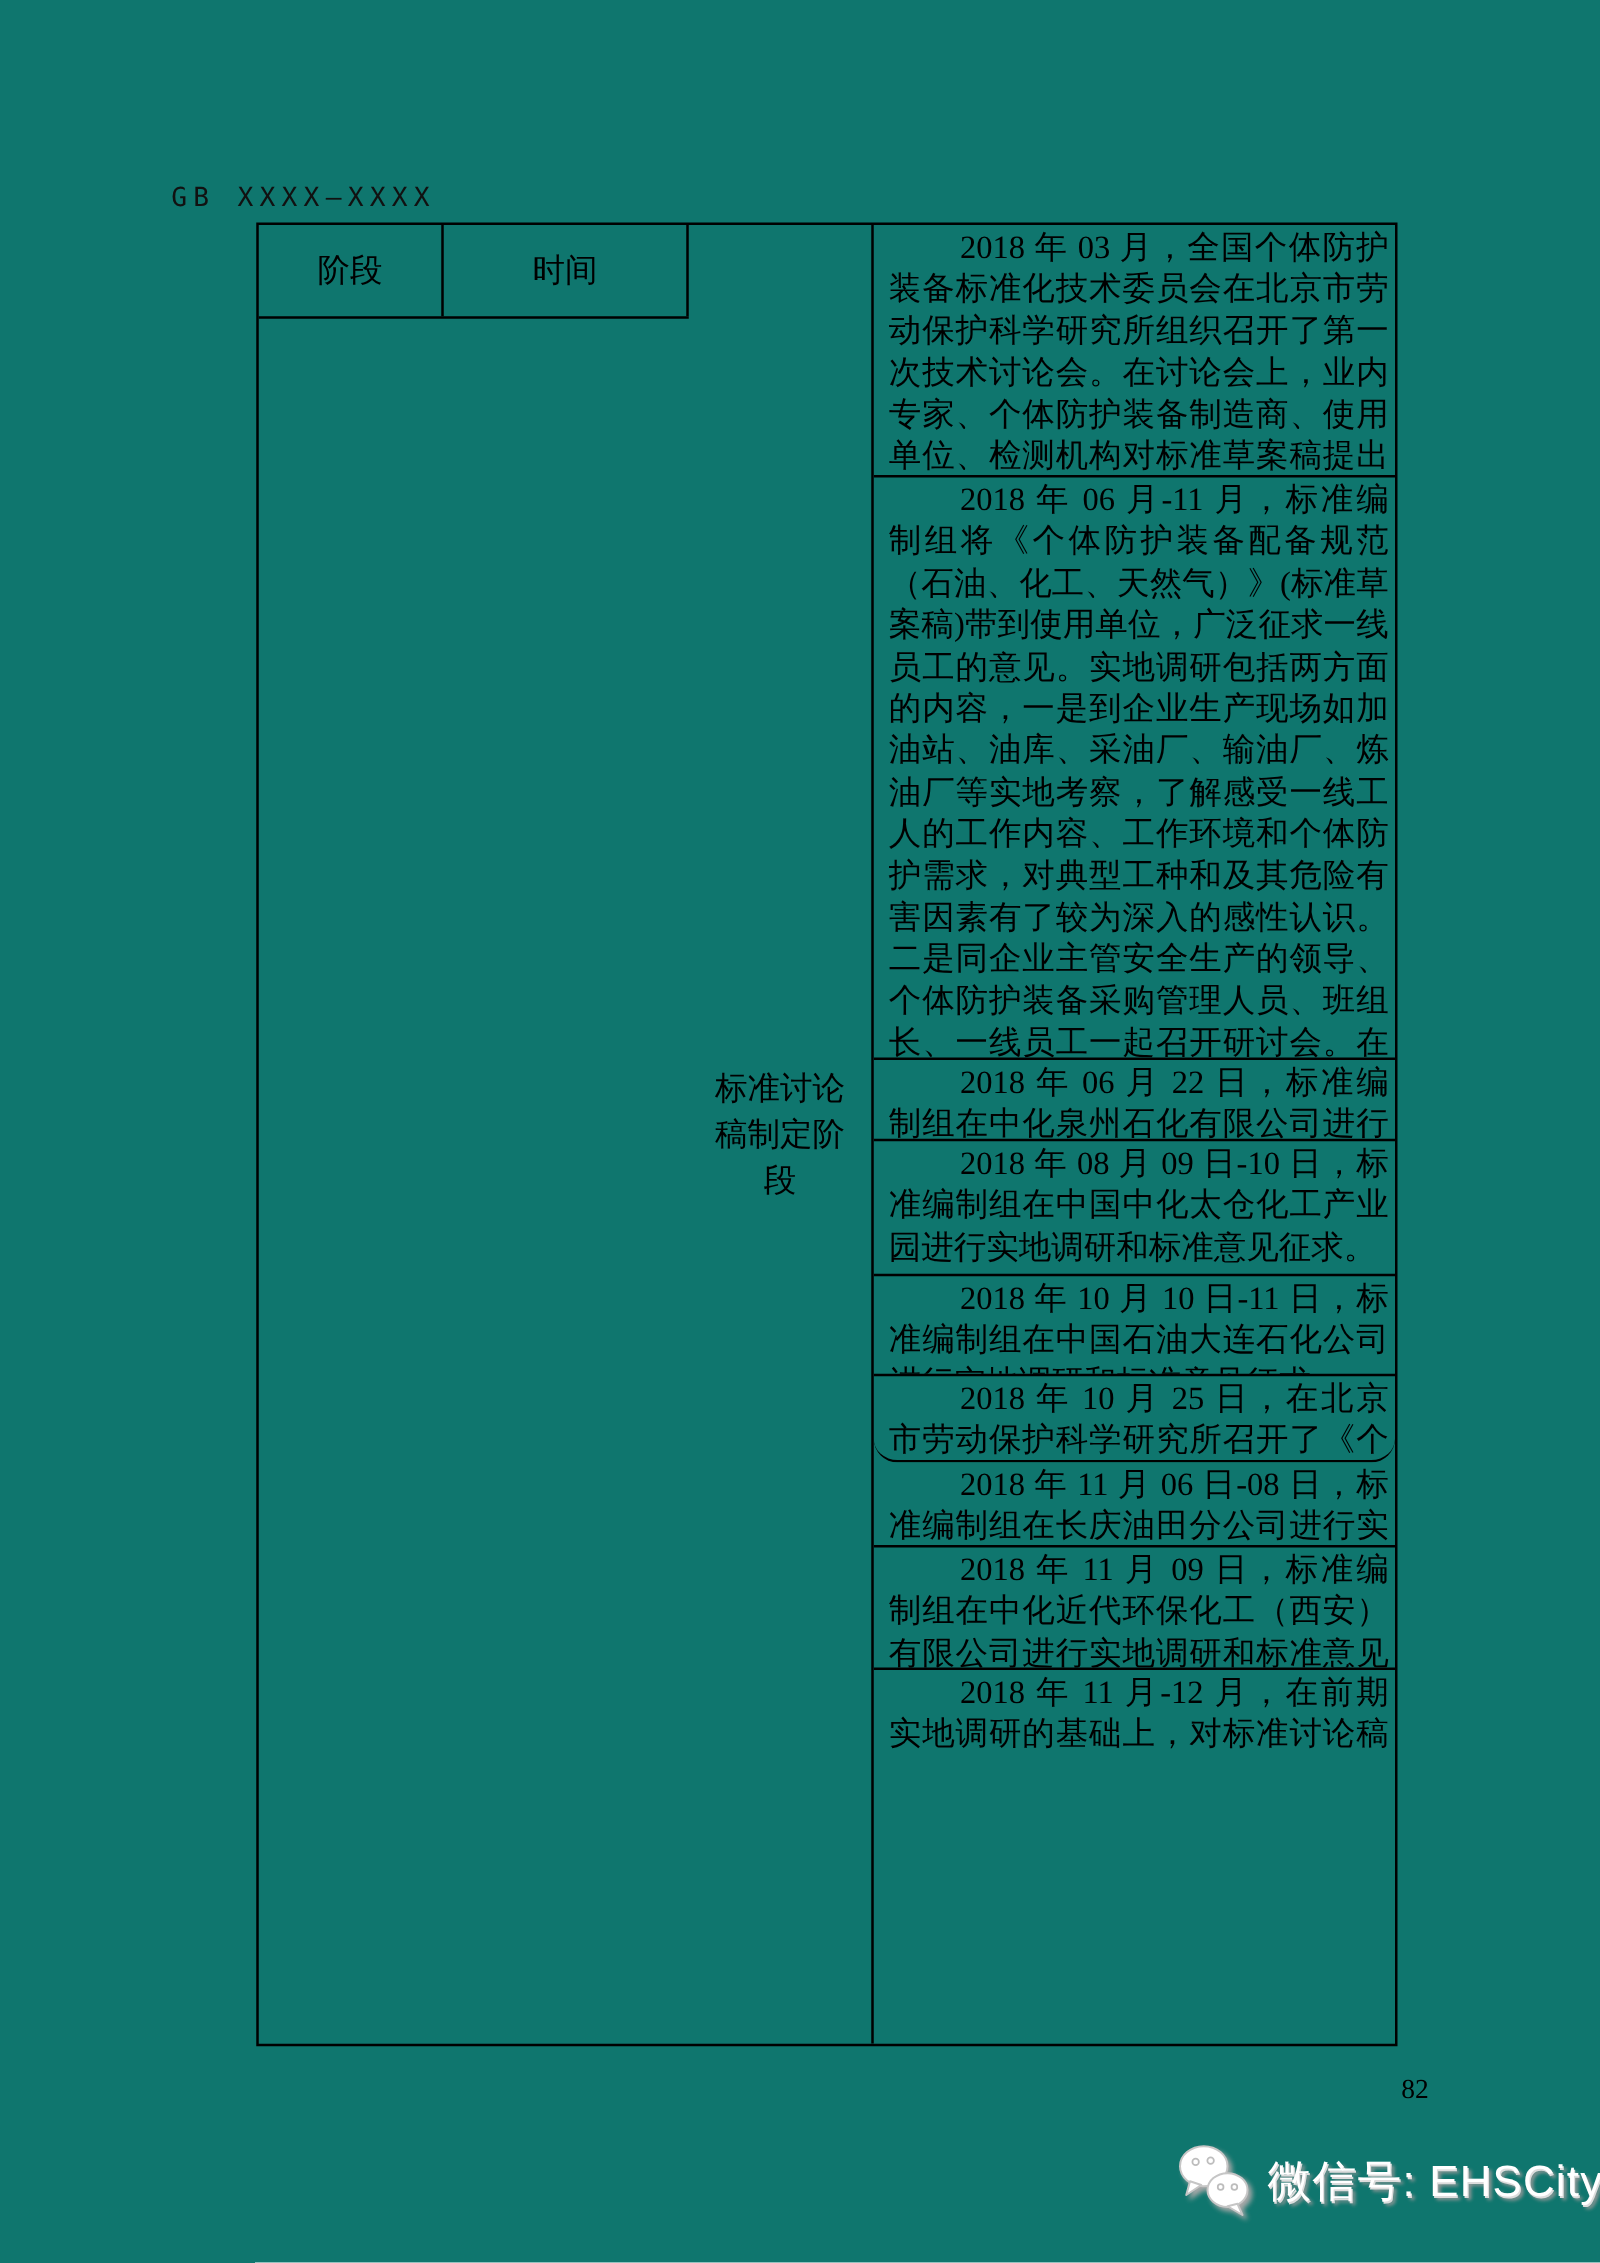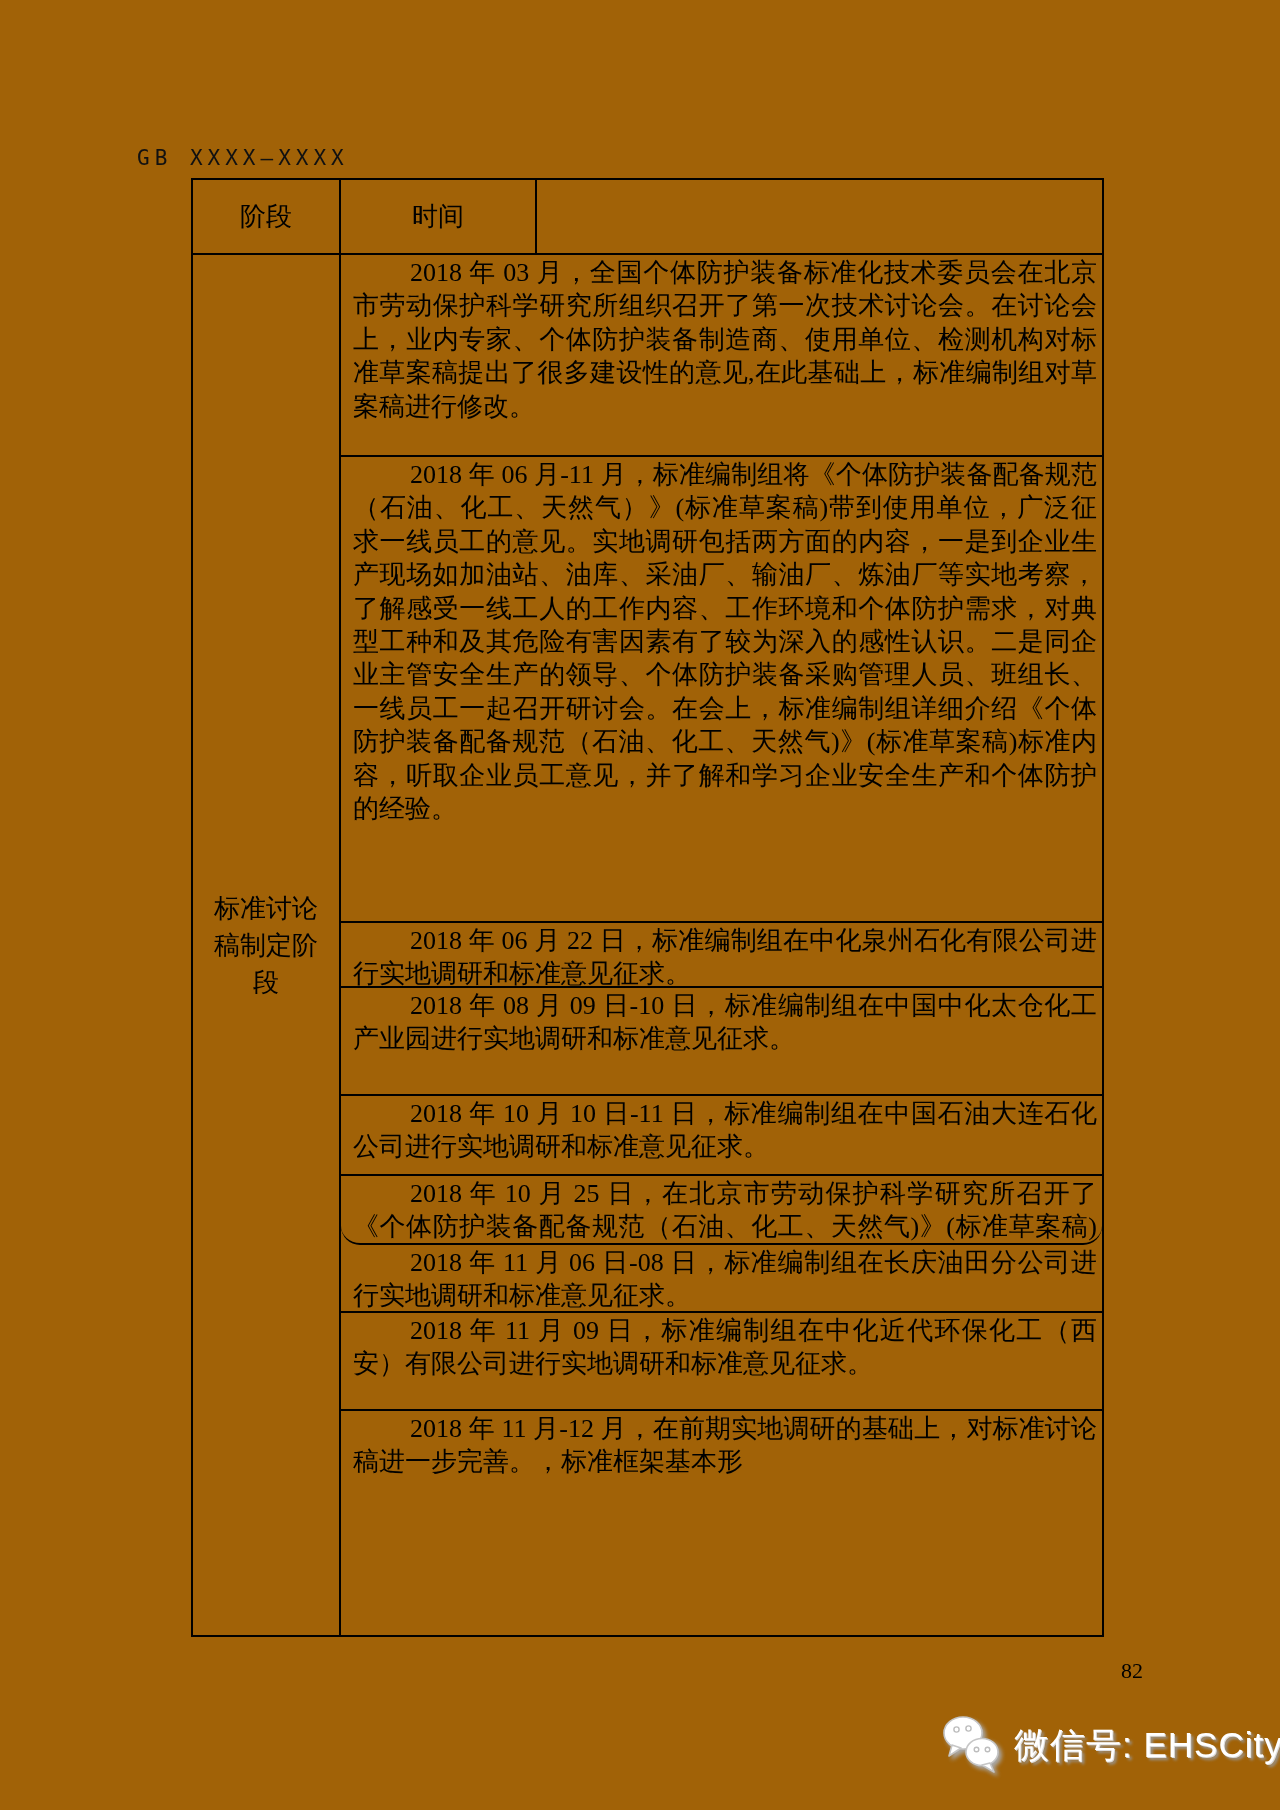--- a/index.html
+++ b/index.html
@@ -1,33 +1,33 @@
 <!DOCTYPE html>
 <html><head>
 <meta charset="utf-8">
 <style>
   html,body{margin:0;padding:0;background:#ffffff;}
   .page{
     position:relative;
     width:1280px;height:1810px;
-    background:#a16207;
+    background:#0f766e;
     overflow:hidden;
     font-family:"Liberation Serif","DejaVu Serif",serif;
     color:#000;
   }
   .doc-code{
     position:absolute;left:137px;top:146px;
     font-family:"DejaVu Sans Mono","Liberation Mono",monospace;
     font-size:21px;letter-spacing:5px;color:#111;white-space:nowrap;
   }
   .std-table{
-    position:absolute;left:191px;top:178px;
+    position:absolute;left:205px;top:178px;
     width:913px;height:1459px;
     border:2px solid #000;box-sizing:border-box;
-    display:flex;flex-direction:column;
+    display:flex;flex-direction:row;
   }
   .thead{display:flex;height:73px;border-bottom:2px solid #000;flex:none;}
   .th{display:flex;align-items:center;justify-content:center;
       font-size:26px;box-sizing:content-box;}
   .tbody{display:flex;flex:1;overflow:hidden;}
   .col1{width:146px;border-right:2px solid #000;flex:none;}
   .col2{width:194px;border-right:2px solid #000;flex:none;}
   .col3{flex:1;min-width:0;}
   .vcenter{display:flex;align-items:center;justify-content:center;}
   .stage-text{

